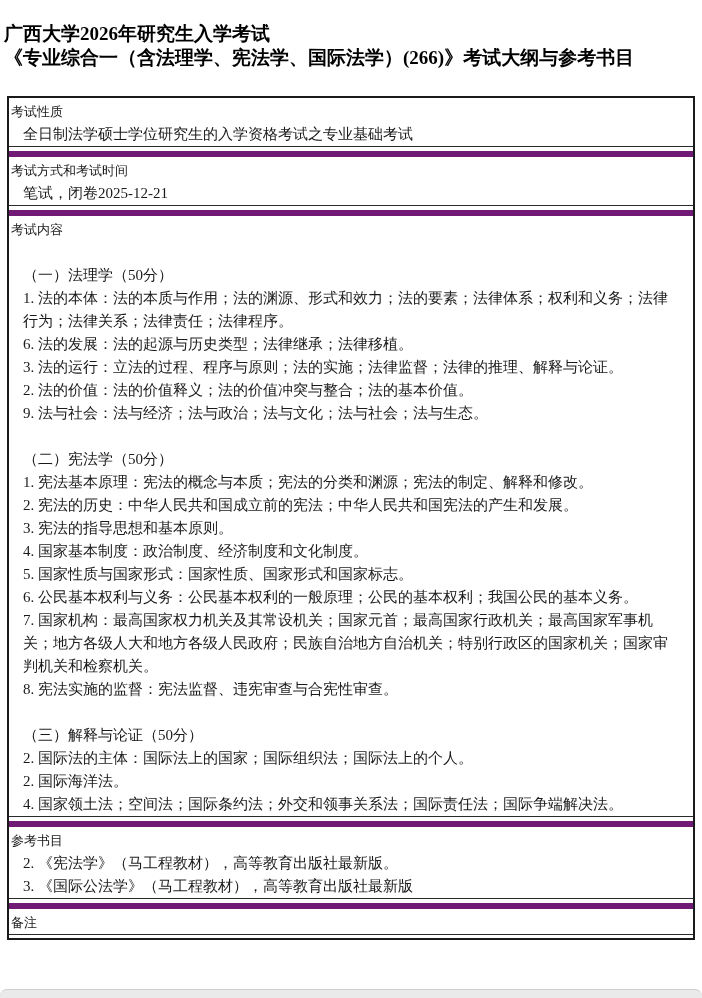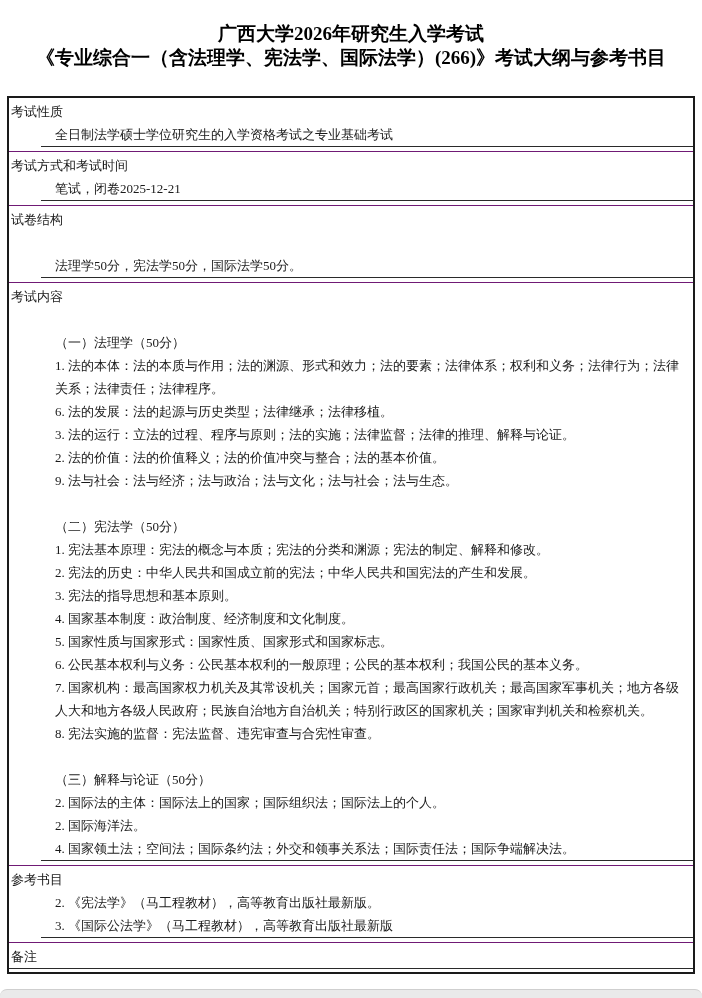--- a/index.html
+++ b/index.html
@@ -7,56 +7,54 @@
     margin: 0; padding: 0;
     width: 702px; height: 998px;
     background: #ffffff;
     font-family: "Liberation Serif", "DejaVu Serif", serif;
     color: #1a1a1a;
     overflow: hidden;
     position: relative;
   }
   .doc-title {
     margin: 22px 4px 0 4px;
-    text-align: center;
     font-weight: bold;
     font-size: 19px;
     line-height: 24px;
     color: #000;
   }
   .doc-table {
     position: absolute;
     left: 7px;
     top: 96px;
     width: 688px;
     border: 2px solid #1a1a1a;
     background: #fff;
   }
   .t-row {
-    border-bottom: 1px solid #701a75;
+    border-bottom: 6px solid #701a75;
     padding-top: 2px;
   }
   .t-row:last-child { border-bottom: none; }
   .row-label {
     font-size: 13px;
     line-height: 22px;
     padding: 1px 2px 0 2px;
     white-space: pre-wrap;
   }
   .row-label.u {
     border-bottom: 1px solid #2a2a2a;
     margin-bottom: 3px;
   }
   .c-line {
-    font-size: 13px;
+    font-size: 15px;
     line-height: 23px;
     padding: 0 14px;
     white-space: pre-wrap;
     word-break: break-all;
-    margin-left: 32px;
   }
   .c-line.u {
     border-bottom: 1px solid #2a2a2a;
     margin-bottom: 4px;
   }
   .c-line.blank { height: 23px; }
   .page-edge {
     position: absolute;
     left: 0; bottom: 0;
     width: 702px; height: 9px;
@@ -74,25 +72,20 @@
 </div>
 
 <div class="doc-table" id="doc-table">
     <div class="t-row">
       <div class="row-label">考试性质</div>
       <div class="c-line u">全日制法学硕士学位研究生的入学资格考试之专业基础考试</div>
     </div>
     <div class="t-row">
       <div class="row-label">考试方式和考试时间</div>
       <div class="c-line u">笔试，闭卷2025-12-21</div>
-    </div>
-    <div class="t-row">
-      <div class="row-label">试卷结构</div>
-      <div class="c-line blank"></div>
-      <div class="c-line u">法理学50分，宪法学50分，国际法学50分。</div>
     </div>
     <div class="t-row">
       <div class="row-label">考试内容</div>
       <div class="c-line blank"></div>
       <div class="c-line">（一）法理学（50分）</div>
       <div class="c-line">1. 法的本体：法的本质与作用；法的渊源、形式和效力；法的要素；法律体系；权利和义务；法律行为；法律关系；法律责任；法律程序。</div>
       <div class="c-line">6. 法的发展：法的起源与历史类型；法律继承；法律移植。</div>
       <div class="c-line">3. 法的运行：立法的过程、程序与原则；法的实施；法律监督；法律的推理、解释与论证。</div>
       <div class="c-line">2. 法的价值：法的价值释义；法的价值冲突与整合；法的基本价值。</div>
       <div class="c-line">9. 法与社会：法与经济；法与政治；法与文化；法与社会；法与生态。</div>

